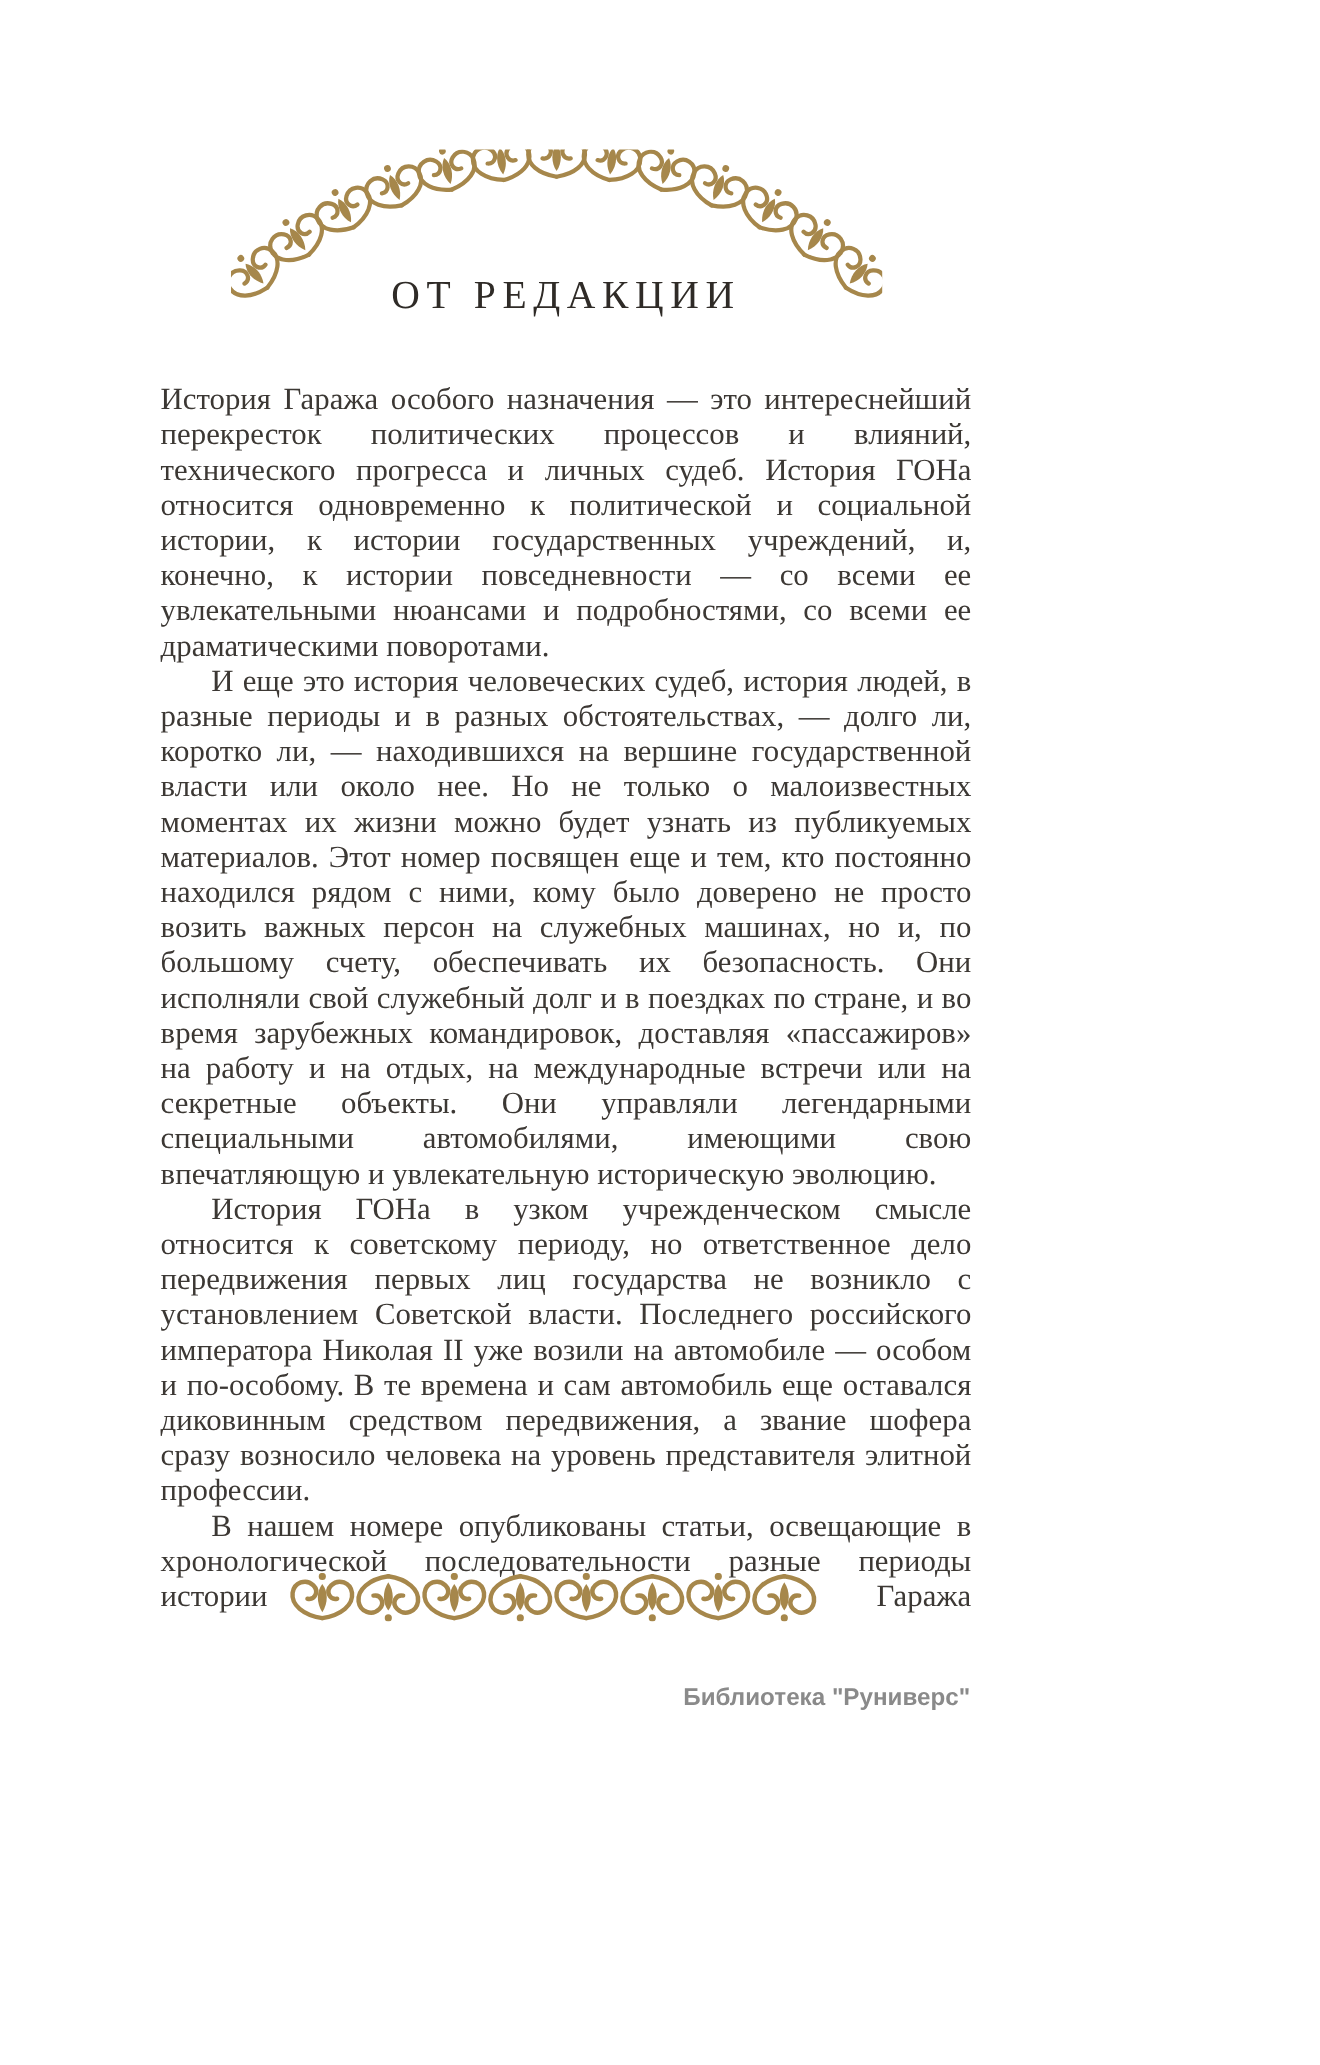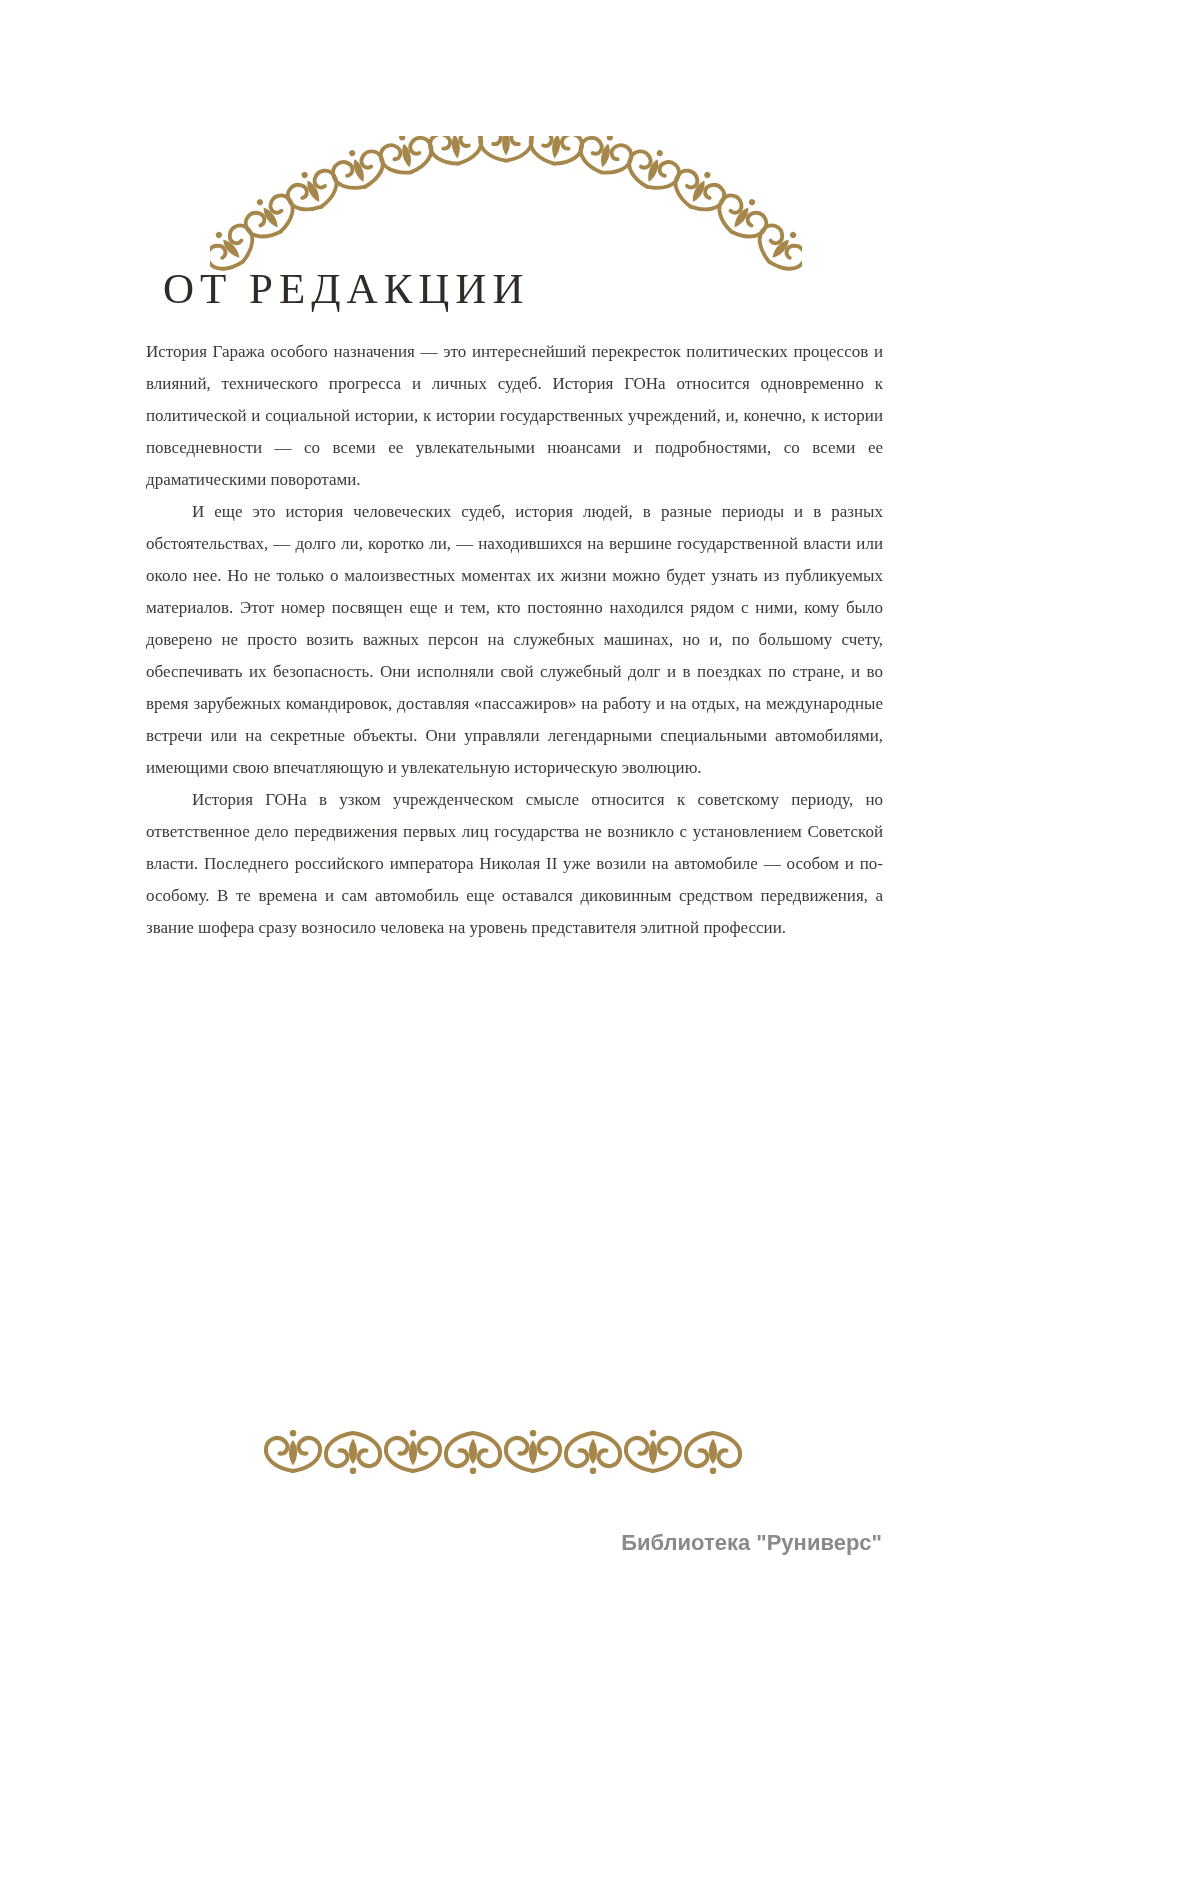--- a/index.html
+++ b/index.html
@@ -33,33 +33,34 @@
     width:490px;
     height:44px;
   }
   .orn-stroke{fill:none;stroke:var(--ornament);stroke-width:3;stroke-linecap:round;}
   .orn-fill{fill:var(--ornament);stroke:none;}
   .page-title{
     position:absolute;
     top:250px;
     left:146px;
     width:737px;
-    margin:17px;
-    font-size:43px;
+    margin:0;
+    text-align:center;
+    font-size:36px;
     font-weight:normal;
     letter-spacing:6px;
     color:var(--title);
     line-height:1;
   }
   .text-block{
     position:absolute;
-    top:336px;
+    top:348px;
     left:146px;
     width:737px;
-    font-size:17px;
+    font-size:28px;
     line-height:32px;
     color:var(--text);
     text-align:justify;
   }
   .text-block p{
     margin:0;
     text-indent:46px;
   }
   .text-block p.no-indent{text-indent:0;}
   .text-block p.full-last{text-align-last:justify;}
@@ -109,20 +110,21 @@
       </g>
     </svg>
   </div>
 
   <h1 class="page-title">ОТ РЕДАКЦИИ</h1>
 
   <div class="text-block">
     <p class="no-indent">История Гаража особого назначения — это интереснейший перекресток политических процессов и влияний, технического прогресса и личных судеб. История ГОНа относится одновременно к политической и социальной истории, к истории государственных учреждений, и, конечно, к истории повседневности — со всеми ее увлекательными нюансами и подробностями, со всеми ее драматическими поворотами.</p>
     <p>И еще это история человеческих судеб, история людей, в разные периоды и в разных обстоятельствах, — долго ли, коротко ли, — находившихся на вершине государственной власти или около нее. Но не только о малоизвестных моментах их жизни можно будет узнать из публикуемых материалов. Этот номер посвящен еще и тем, кто постоянно находился рядом с ними, кому было доверено не просто возить важных персон на служебных машинах, но и, по большому счету, обеспечивать их безопасность. Они исполняли свой служебный долг и в поездках по стране, и во время зарубежных командировок, доставляя «пассажиров» на работу и на отдых, на международные встречи или на секретные объекты. Они управляли легендарными специальными автомобилями, имеющими свою впечатляющую и увлекательную историческую эволюцию.</p>
     <p>История ГОНа в узком учрежденческом смысле относится к советскому периоду, но ответственное дело передвижения первых лиц государства не возникло с установлением Советской власти. Последнего российского императора Николая II уже возили на автомобиле — особом и по-особому. В те времена и сам автомобиль еще оставался диковинным средством передвижения, а звание шофера сразу возносило человека на уровень представителя элитной профессии.</p>
+    <p class="full-last">В нашем номере опубликованы статьи, освещающие в хронологической последовательности разные периоды истории Гаража</p>
   </div>
 
   <div class="ornament-bottom">
     <svg viewBox="0 0 490 44" width="490" height="44" aria-hidden="true">
       <defs>
         <g id="curlL2">
           <path class="orn-stroke" d="M0 0 C-13 -2 -21 -9 -20 -17 C-19 -24 -11 -27 -6 -22 C-2 -18 -5 -12 -10 -13"></path>
         </g>
         <g id="motif2">
           <use href="#curlL2"></use>

